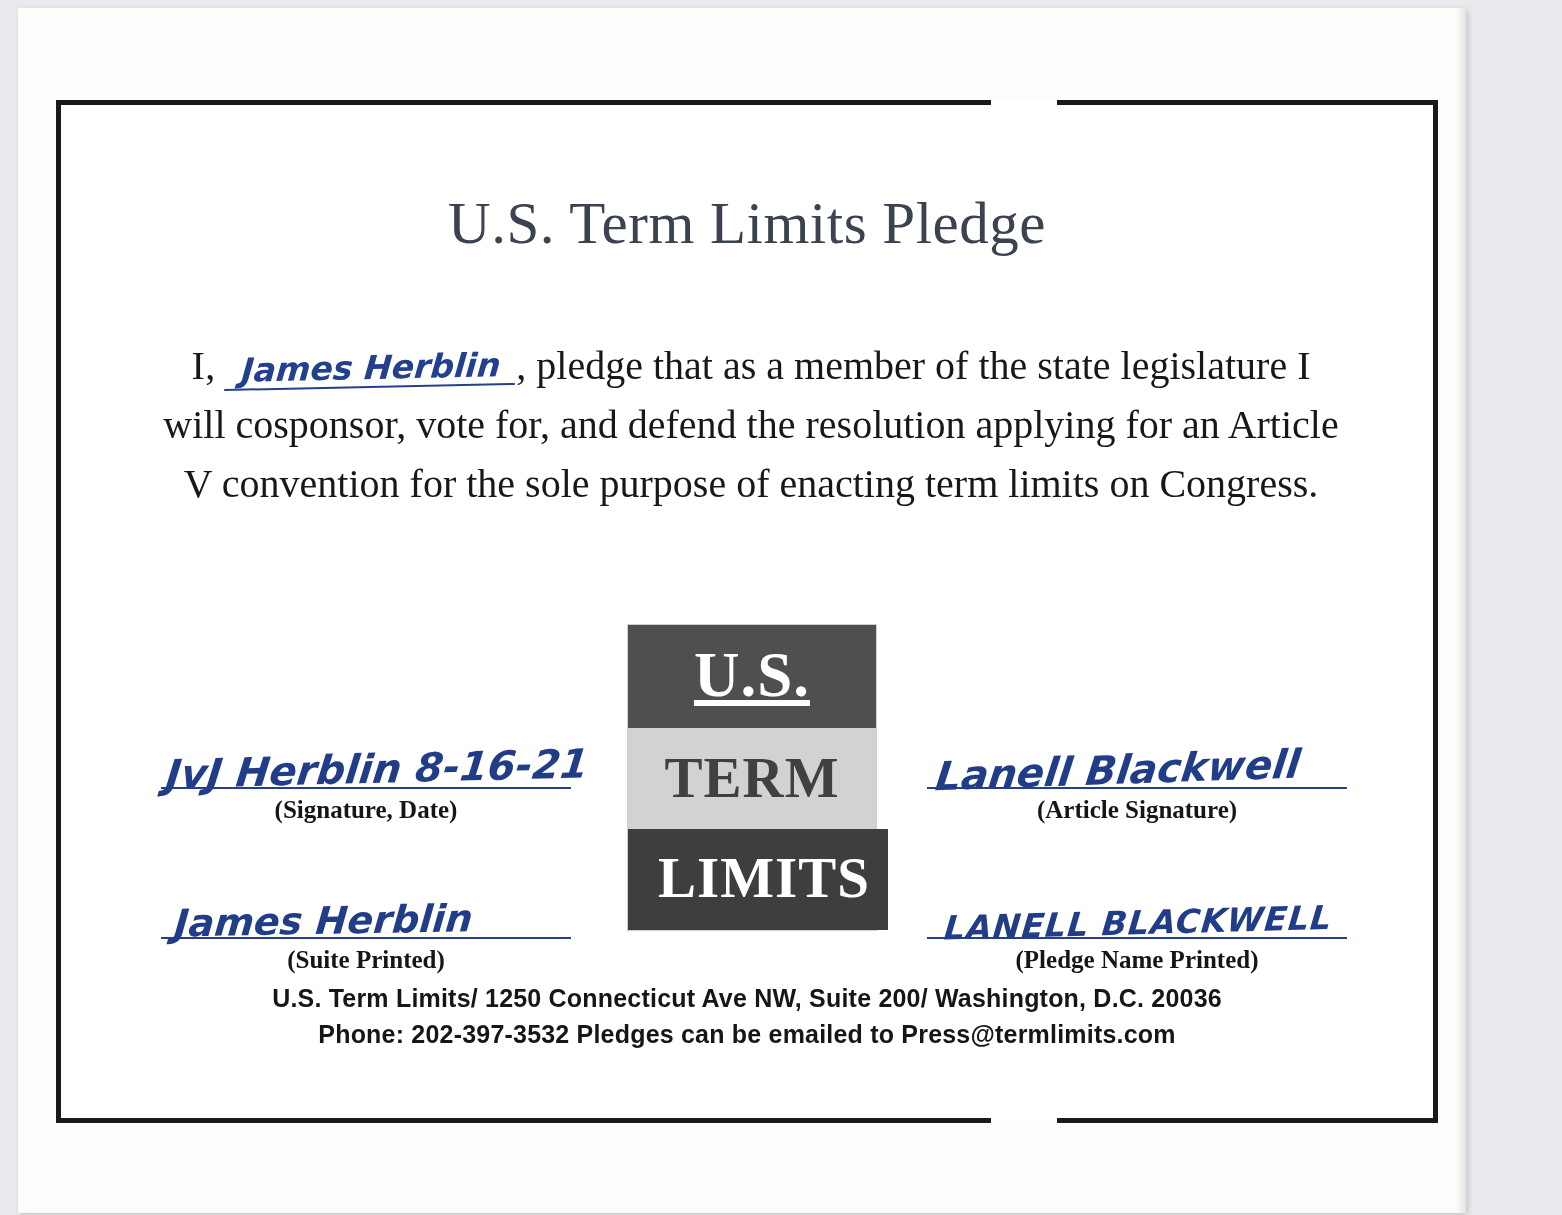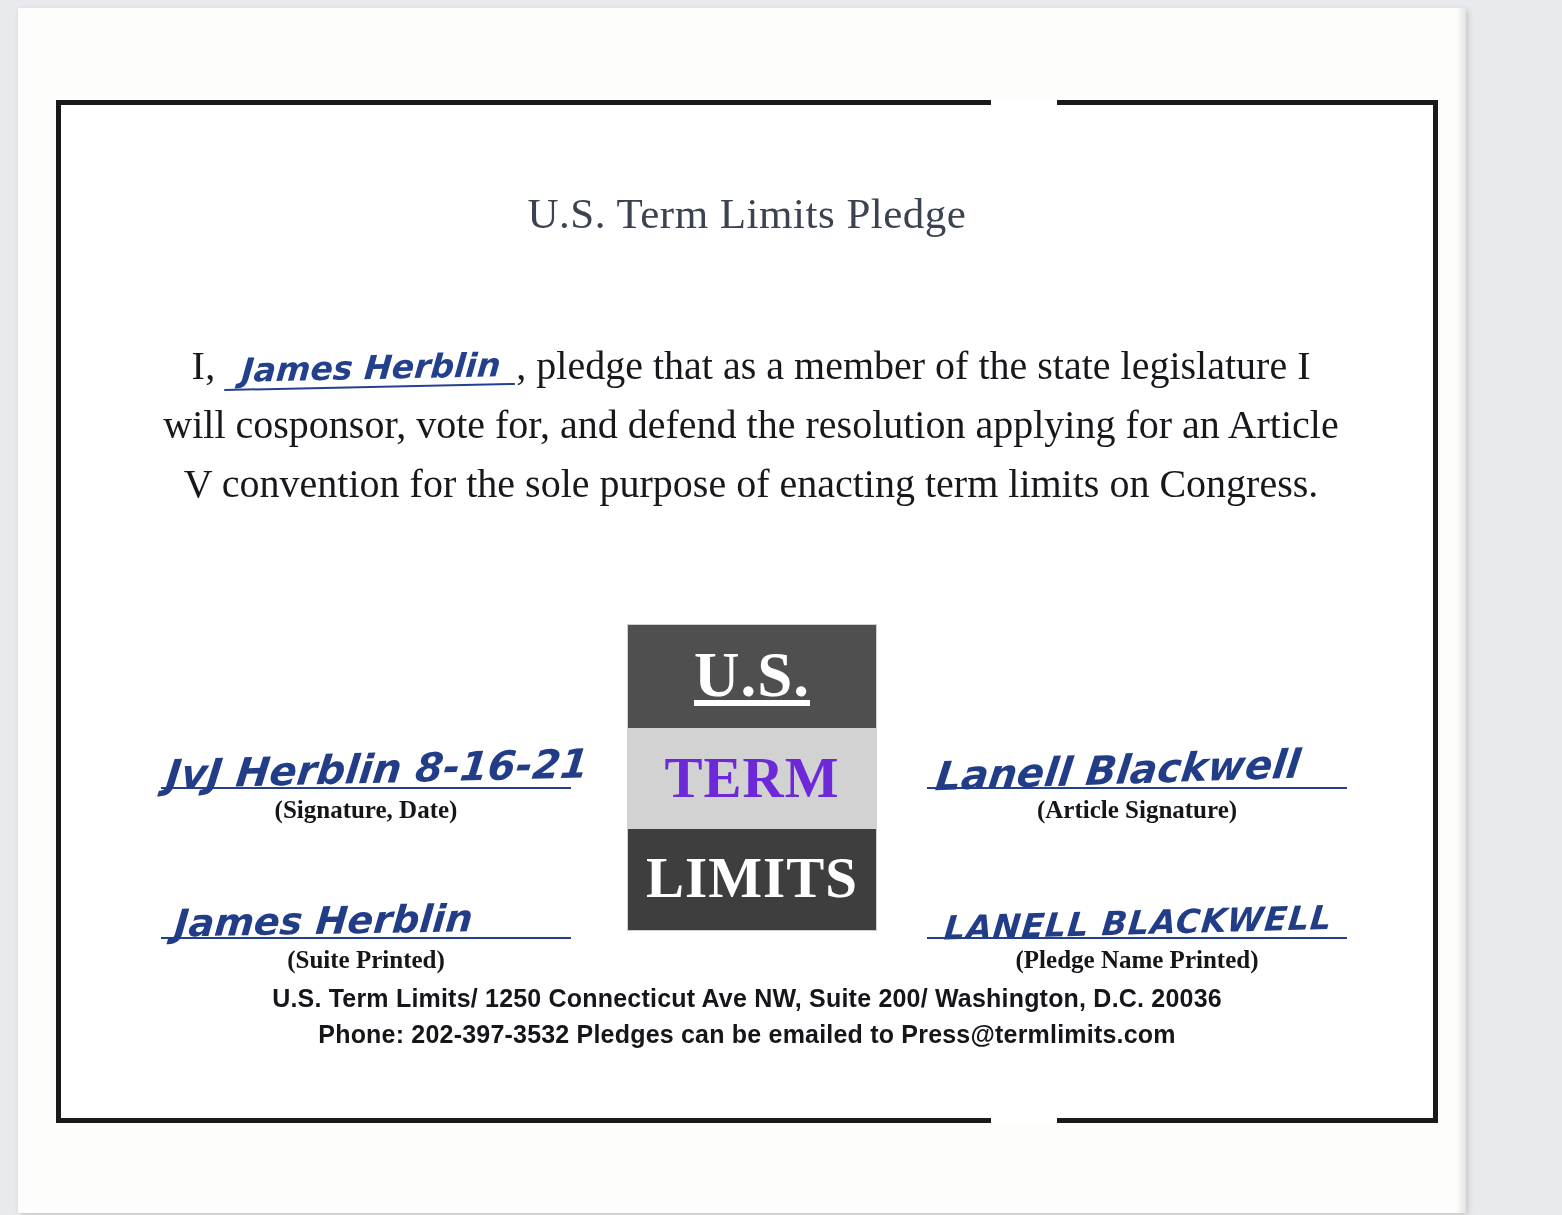--- a/index.html
+++ b/index.html
@@ -49,21 +49,21 @@
     background: #ffffff;
   }
   .frame-notch.top { left: 930px; top: -5px; width: 66px; height: 6px; }
   .frame-notch.bottom { left: 930px; bottom: -5px; width: 66px; height: 6px; }
 
   
   .doc-title {
     position: absolute;
     left: 0; right: 0; top: 84px;
     text-align: center;
-    font-size: 43px;
+    font-size: 59px;
     letter-spacing: 0.5px;
     color: #3b4250;
     font-family: "Liberation Serif", serif;
   }
 
   
   .pledge-body {
     position: absolute;
     left: 100px; top: 232px;
     width: 1180px;
@@ -110,27 +110,27 @@
     letter-spacing: 1px;
   }
   .logo-band.b1 {
     top: 0; height: 103px;
     background: #4f4f4f;
     font-size: 63px; line-height: 100px; text-decoration: underline;
   }
   .logo-band.b2 {
     top: 103px; height: 101px;
     background: #d2d2d2;
-    color: #6d28d9;
+    color: #404040;
     font-size: 57px; line-height: 100px;
   }
   .logo-band.b3 {
     top: 204px; height: 101px;
     background: #3e3e3e;
-    font-size: 57px; line-height: 98px;
+    font-size: 57px; line-height: 98px; padding-left: 12px;
   }
 
   
   .sig-block {
     position: absolute;
   }
   .sig-line {
     border-bottom: 2.5px solid #24408d;
     height: 72px;
     position: relative;

